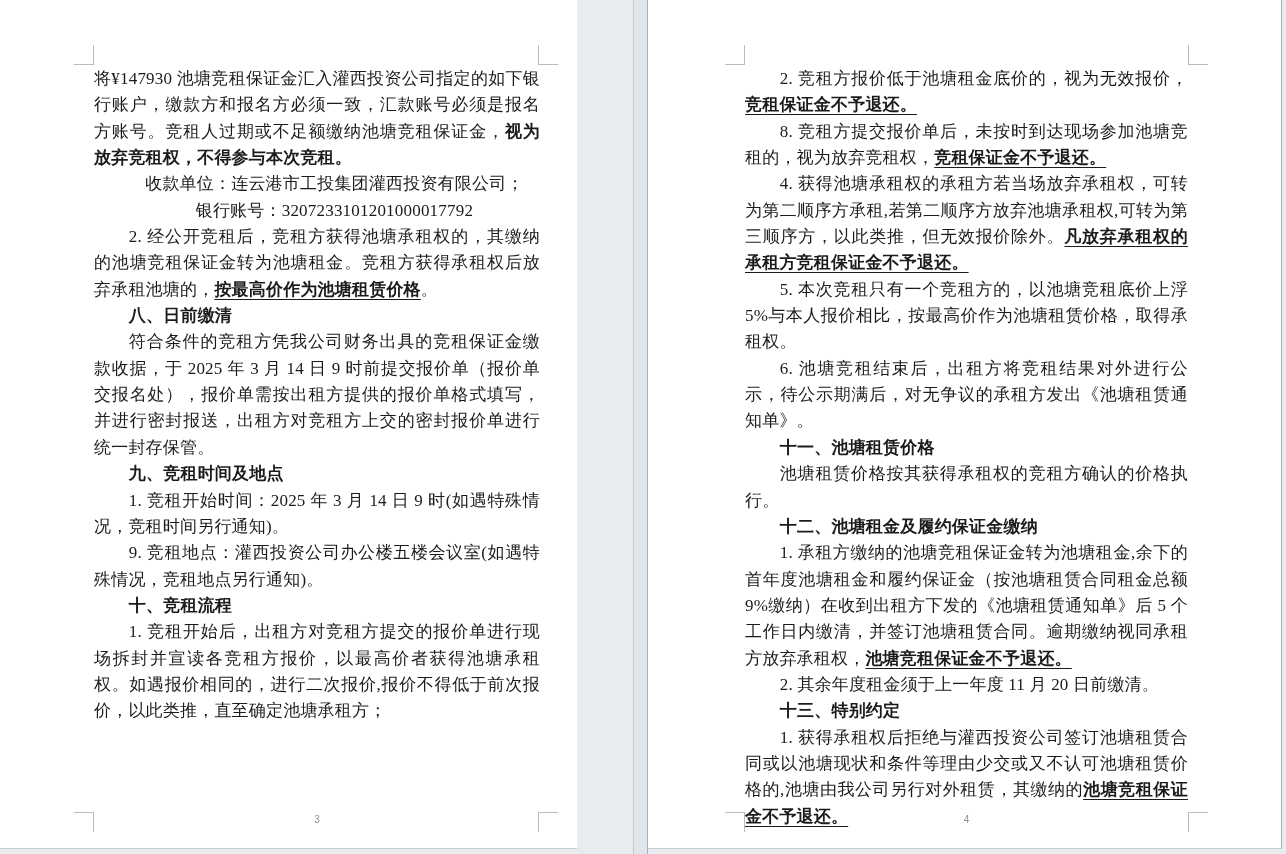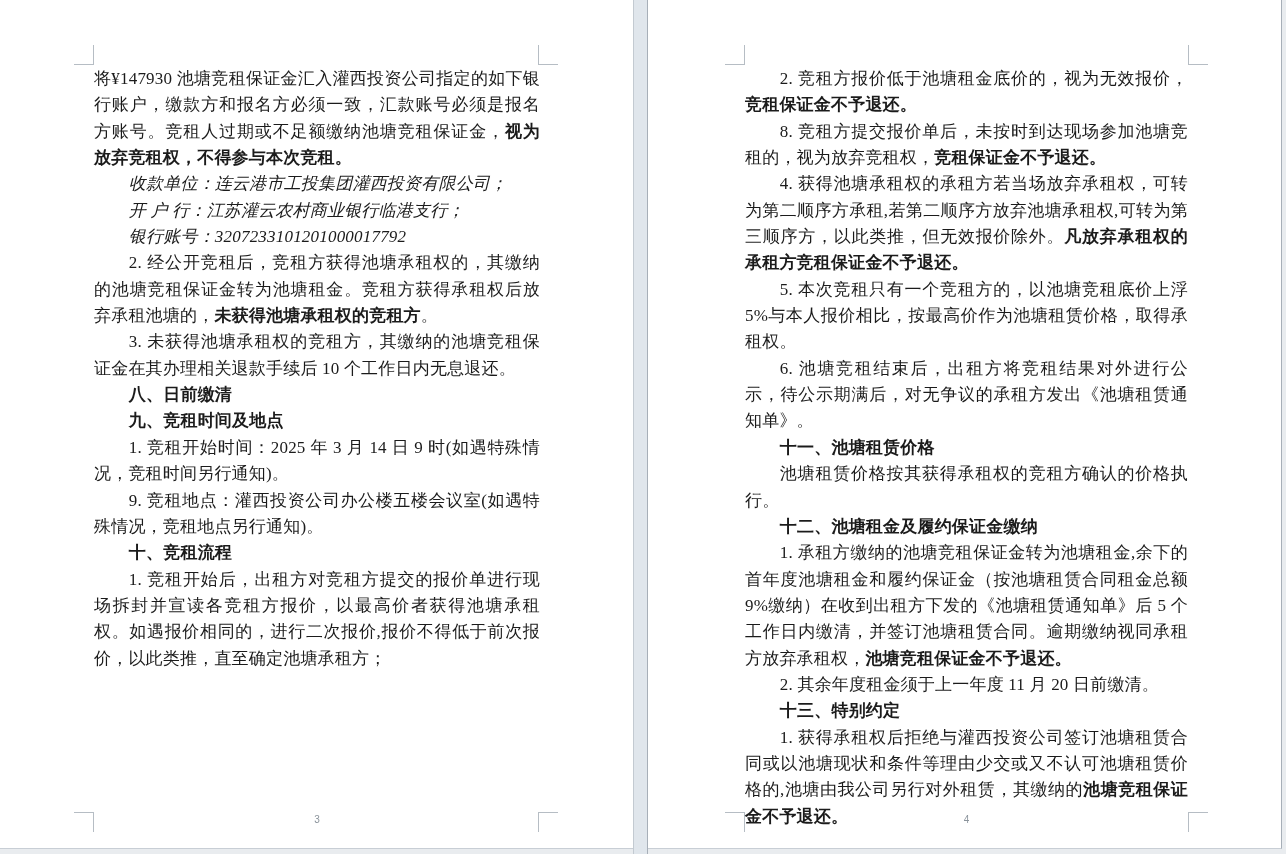--- a/index.html
+++ b/index.html
@@ -19,21 +19,21 @@
     font-family:"Liberation Serif","DejaVu Serif",serif;
     color:var(--text-color);
   }
   .canvas{position:relative;width:1286px;height:854px;}
   .page{
     position:absolute;top:0;height:849px;
     background:var(--page-bg);
     border-bottom:1px solid #c8ced5;
     box-sizing:border-box;
   }
-  .page.left{left:0;width:633px;}
+  .page.left{left:0;width:577px;}
   .page.right{left:648px;width:634px;border-right:1px solid var(--gap-edge-dark);}
   .page-gap{
     position:absolute;top:0;left:633px;width:15px;height:854px;
     background:var(--gap-fill);
     border-left:1px solid var(--gap-edge-light);
     border-right:1px solid var(--gap-edge-dark);
     box-sizing:border-box;
   }
   
   .crop{position:absolute;width:20px;height:20px;box-sizing:border-box;}
@@ -50,25 +50,26 @@
     position:absolute;top:66px;
     font-size:17px;line-height:26.35px;
     letter-spacing:0.2px;
   }
   .page.left .page-text{left:94px;width:446px;}
   .page.right .page-text{left:97px;width:443px;}
 
   .page-text p{margin:0;text-align:justify;text-justify:inter-ideograph;overflow-wrap:break-word;}
   .page-text p.indent{text-indent:2.05em;}
   .page-text p.heading{font-weight:700;}
-  .page-text p.field{text-align:left;font-style:italic;}
+  .page-text p.field{text-align:center;}
   .seg-regular{font-weight:400;}
   .seg-bold{font-weight:700;}
   .seg-bold-underline{
     font-weight:700;
+    text-decoration:underline;
     text-underline-offset:4px;
     text-decoration-thickness:1px;
   }
   .page-footer{
     position:absolute;top:814px;height:18px;
     text-align:center;font-size:10px;color:var(--footer-color);
     font-family:"Liberation Sans","DejaVu Sans",sans-serif;
   }
   .page.left .page-footer{left:94px;width:446px;}
   .page.right .page-footer{left:97px;width:443px;}
@@ -79,25 +80,24 @@
 <div class="canvas">
 
   <div class="page left">
     <div class="crop tl"></div>
     <div class="crop tr"></div>
     <div class="crop bl"></div>
     <div class="crop br"></div>
     <div class="page-text">
         <p class="para"><span class="seg-regular">将¥147930 池塘竞租保证金汇入灌西投资公司指定的如下银行账户，缴款方和报名方必须一致，汇款账号必须是报名方账号。竞租人过期或不足额缴纳池塘竞租保证金，</span><span class="seg-bold">视为放弃竞租权，不得参与本次竞租。</span></p>
         <p class="field indent"><span class="seg-regular">收款单位：连云港市工投集团灌西投资有限公司；</span></p>
-        <p class="field indent"><span class="seg-regular">开 户 行：江苏灌云农村商业银行临港支行；</span></p>
         <p class="field indent"><span class="seg-regular">银行账号：3207233101201000017792</span></p>
-        <p class="para indent"><span class="seg-regular">2. 经公开竞租后，竞租方获得池塘承租权的，其缴纳的池塘竞租保证金转为池塘租金。竞租方获得承租权后放弃承租池塘的，</span><span class="seg-bold-underline">未获得池塘承租权的竞租方</span><span class="seg-regular">。</span></p>
-        <p class="para indent"><span class="seg-regular">3. 未获得池塘承租权的竞租方，其缴纳的池塘竞租保证金在其办理相关退款手续后 10 个工作日内无息退还。</span></p>
+        <p class="para indent"><span class="seg-regular">2. 经公开竞租后，竞租方获得池塘承租权的，其缴纳的池塘竞租保证金转为池塘租金。竞租方获得承租权后放弃承租池塘的，</span><span class="seg-bold-underline">按最高价作为池塘租赁价格</span><span class="seg-regular">。</span></p>
         <p class="heading indent"><span class="seg-bold">八、日前缴清</span></p>
+        <p class="para indent"><span class="seg-regular">符合条件的竞租方凭我公司财务出具的竞租保证金缴款收据，于 2025 年 3 月 14 日 9 时前提交报价单（报价单交报名处），报价单需按出租方提供的报价单格式填写，并进行密封报送，出租方对竞租方上交的密封报价单进行统一封存保管。</span></p>
         <p class="heading indent"><span class="seg-bold">九、竞租时间及地点</span></p>
         <p class="para indent"><span class="seg-regular">1. 竞租开始时间：2025 年 3 月 14 日 9 时(如遇特殊情况，竞租时间另行通知)。</span></p>
         <p class="para indent"><span class="seg-regular">9. 竞租地点：灌西投资公司办公楼五楼会议室(如遇特殊情况，竞租地点另行通知)。</span></p>
         <p class="heading indent"><span class="seg-bold">十、竞租流程</span></p>
         <p class="para indent"><span class="seg-regular">1. 竞租开始后，出租方对竞租方提交的报价单进行现场拆封并宣读各竞租方报价，以最高价者获得池塘承租权。如遇报价相同的，进行二次报价,报价不得低于前次报价，以此类推，直至确定池塘承租方；</span></p>
       </div>
     <div class="page-footer">3</div>
   </div>
 
   <div class="page-gap"></div>

